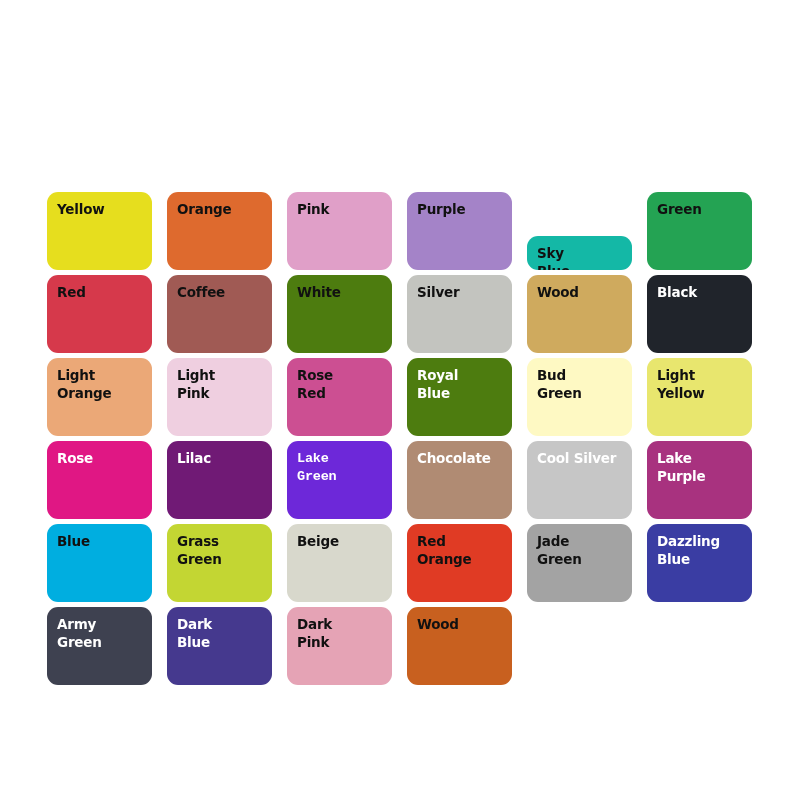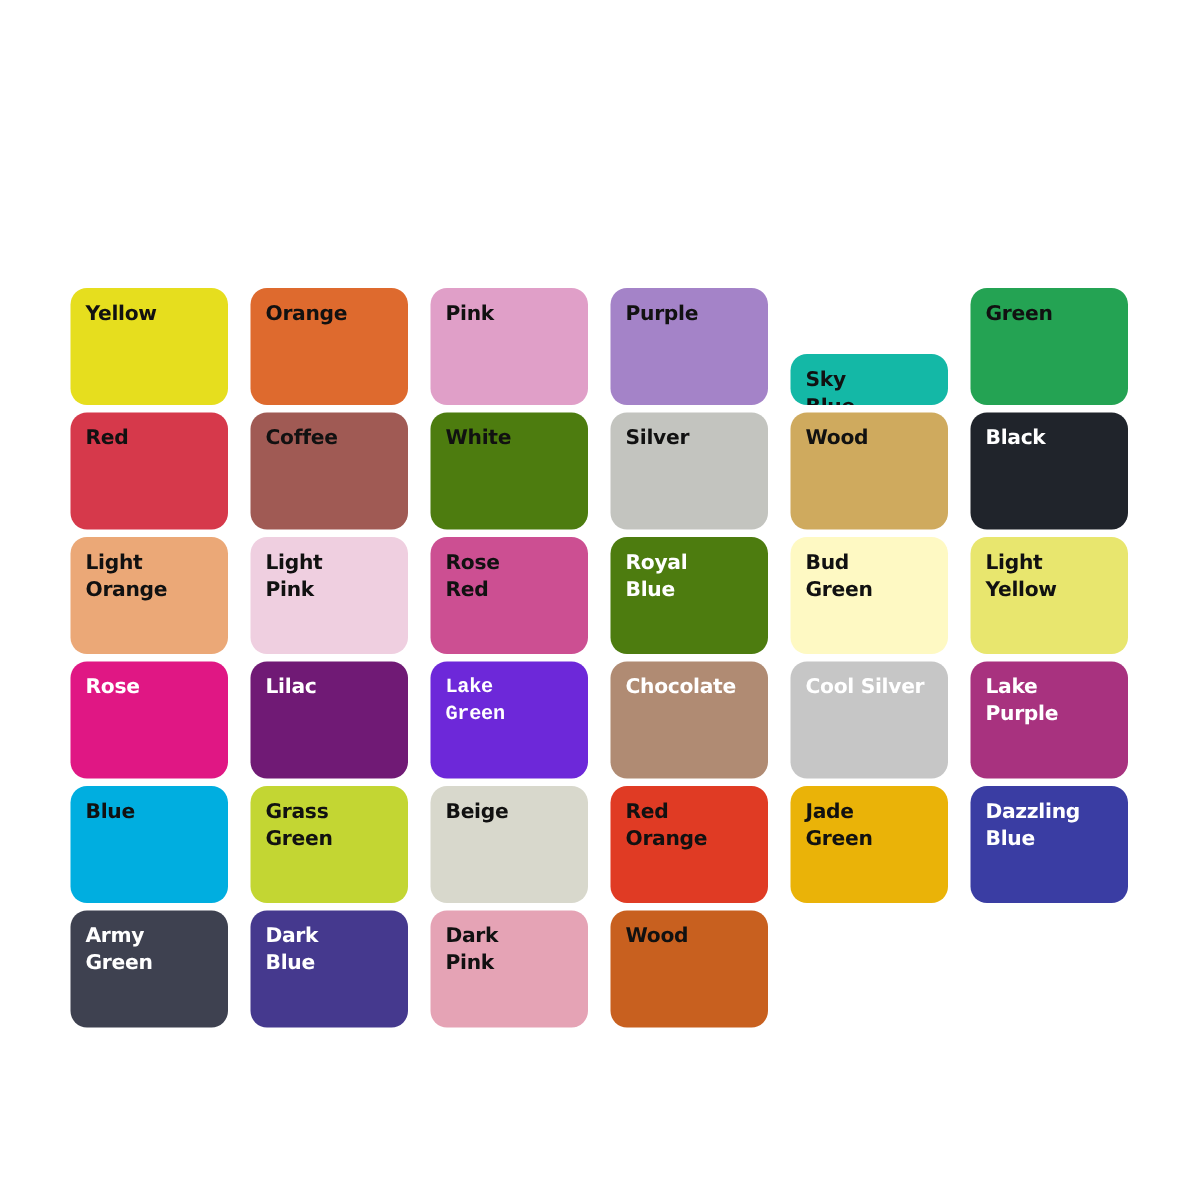--- a/index.html
+++ b/index.html
@@ -143,21 +143,21 @@
         <span class="swatch-label">Grass
 Green</span>
       </div>
       <div class="swatch dark-text" style="background: rgb(216, 216, 204);">
         <span class="swatch-label">Beige</span>
       </div>
       <div class="swatch dark-text" style="background: rgb(224, 59, 36);">
         <span class="swatch-label">Red
 Orange</span>
       </div>
-      <div class="swatch dark-text" style="background: #eab308;">
+      <div class="swatch dark-text" style="background: #a3a3a3;">
         <span class="swatch-label">Jade
 Green</span>
       </div>
       <div class="swatch light-text" style="background: rgb(58, 61, 163);">
         <span class="swatch-label">Dazzling
 Blue</span>
       </div>
       <div class="swatch light-text" style="background: rgb(62, 65, 80);">
         <span class="swatch-label">Army
 Green</span>

